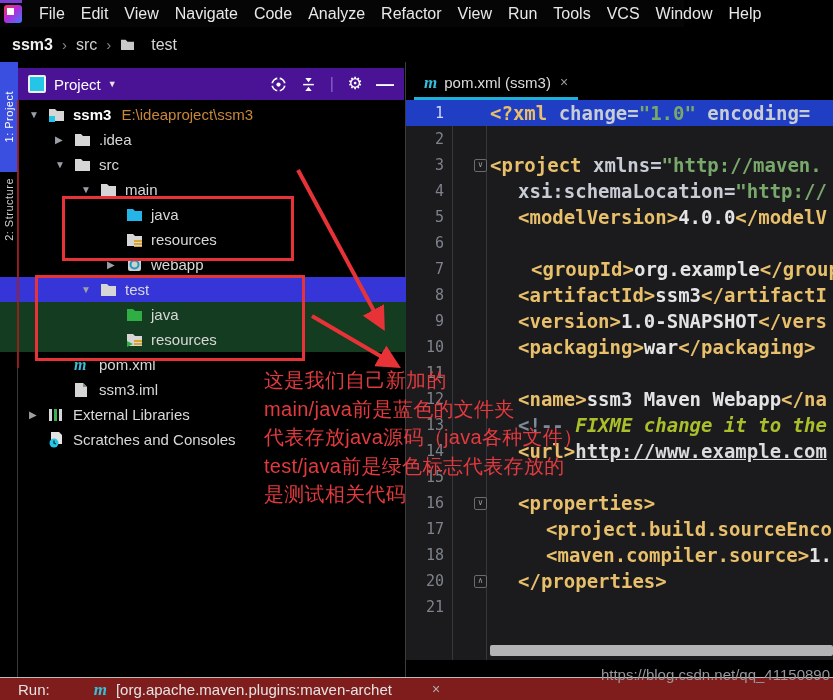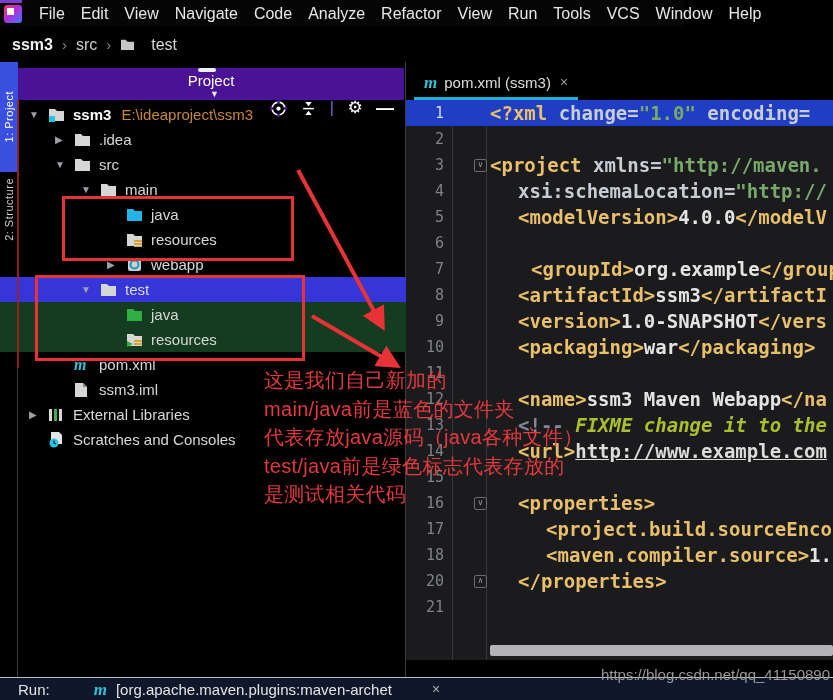--- a/index.html
+++ b/index.html
@@ -25,21 +25,21 @@
   .stripe{position:absolute;left:0;top:62px;width:18px;height:615px;background:#000;z-index:1;
           border-right:1px solid #3a3a3a;box-sizing:border-box;}
   .stripe-tab{position:absolute;left:0;width:18px;display:flex;align-items:center;justify-content:center;}
   .vtext{writing-mode:vertical-rl;transform:rotate(180deg);font-size:11px;letter-spacing:.5px;white-space:nowrap;}
   .tab-project{top:0;height:110px;background:#3a4ee0;color:#fff;}
   .tab-structure{top:80px;height:135px;color:#cfcfcf;}
   
   .panel{position:absolute;left:18px;top:62px;width:388px;height:615px;z-index:2;
          border-right:1px solid #3c3c3c;box-sizing:border-box;background:transparent;}
   .panel-header{position:absolute;left:0;top:6px;right:1px;height:32px;background:#4a1294;
-                display:flex;align-items:center;padding:0 10px;box-sizing:border-box;color:#fff;flex-direction:column;}
+                display:flex;align-items:center;padding:0 10px;box-sizing:border-box;color:#fff;}
   .tw-icon{width:14px;height:14px;border:2px solid #efefef;border-radius:2px;background:#25c5e8;margin-right:8px;}
   .panel-title{font-size:15px;}
   .panel-caret{font-size:9px;margin-left:7px;color:#e6e6e6;}
   .ph-actions{margin-left:auto;display:flex;align-items:center;gap:12px;}
   .ph-btn{width:18px;height:18px;display:flex;align-items:center;justify-content:center;color:#fff;}
   .ph-sep{color:#8a63c8;font-size:16px;}
   .gear{font-size:17px;line-height:18px;}
   .minus{font-size:18px;font-weight:bold;line-height:14px;}
   
   .tree{position:absolute;left:-18px;top:40px;width:406px;bottom:0;}
@@ -72,21 +72,21 @@
        line-height:26px;overflow:hidden;}
   .tk-tag{color:#e8bf6a;}
   .tk-plain{color:#c8ccd4;}
   .tk-str{color:#79a86b;}
   .tk-text{color:#e4e4e4;}
   .tk-comment{color:#7e8a99;}
   .tk-fixme{color:#aabf2a;font-style:italic;}
   .tk-url{color:#dcdcdc;text-decoration:underline;}
   .hscroll{position:absolute;left:84px;right:0;top:583px;height:11px;background:#b4b4b6;border-radius:2px;z-index:4;}
   
-  .runbar{position:absolute;left:0;top:677px;width:833px;height:23px;background:#0f172a;
+  .runbar{position:absolute;left:0;top:677px;width:833px;height:23px;background:#7f1d1d;
           border-top:1px solid #bdbdbd;box-sizing:border-box;display:flex;align-items:center;
           color:#e4e4e4;font-size:15px;z-index:5;}
   .run-label{margin-left:18px;}
   .run-mico{margin-left:44px;}
   .run-msg{margin-left:9px;white-space:nowrap;}
   .run-close{margin-left:40px;color:#b0b0b0;font-size:14px;}
   
   .redline{position:absolute;left:17px;top:100px;width:2px;height:268px;background:rgba(165,30,30,.85);z-index:5;}
   .rbox{position:absolute;border:3px solid #e73338;z-index:6;pointer-events:none;}
   .boxA{left:62px;top:196px;width:226px;height:59px;}

